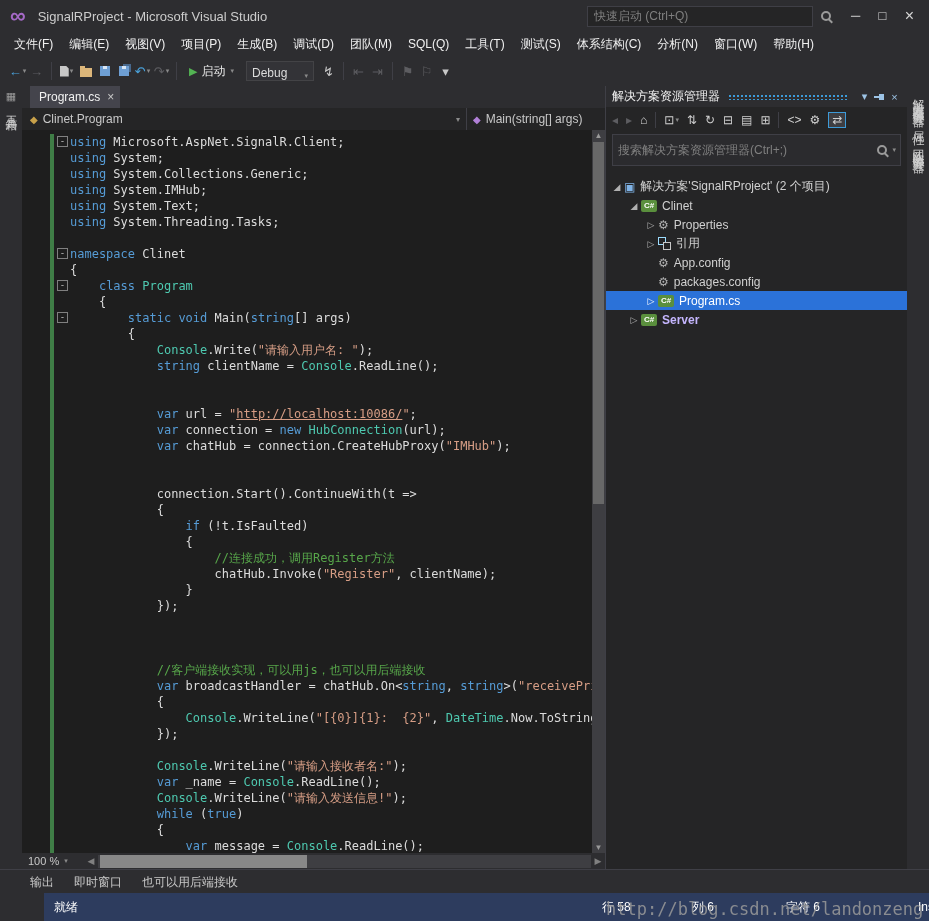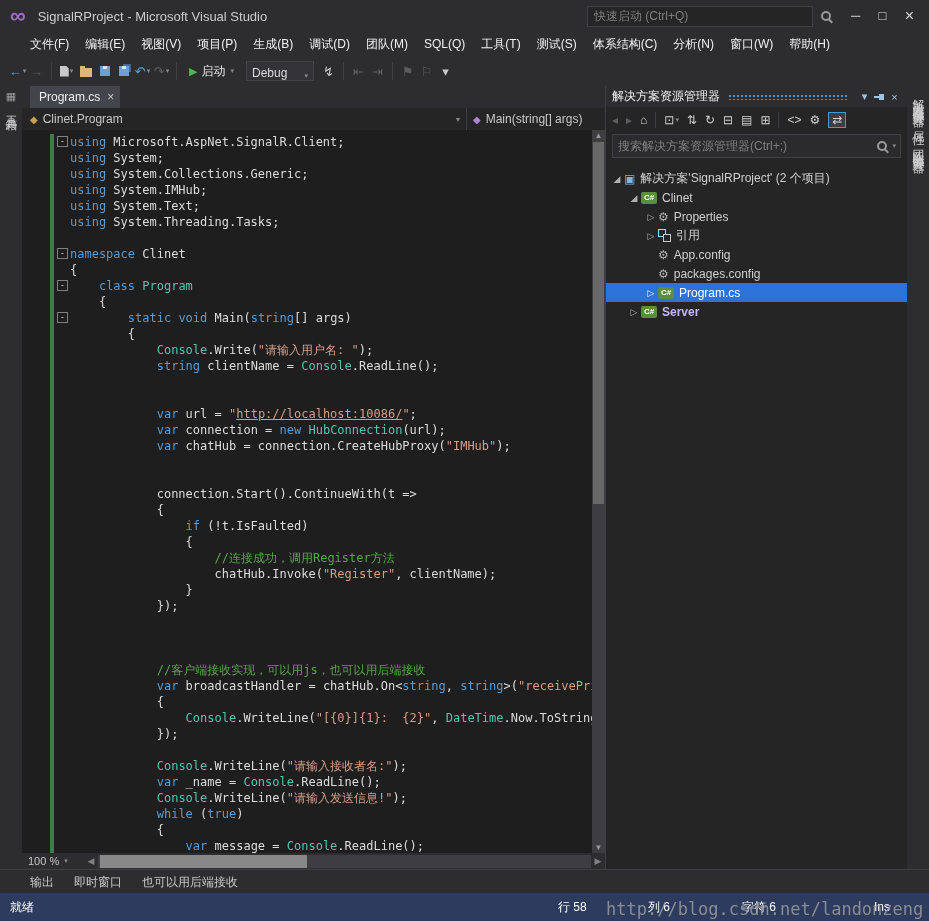--- a/index.html
+++ b/index.html
@@ -13,21 +13,21 @@
   .tb-spacer{flex:1;}
   .quicklaunch{width:226px;height:21px;background:#252526;border:1px solid #3f3f46;color:#7f7f7f;
                font-size:12px;padding:0 6px;font-family:"Liberation Sans",sans-serif;outline:none;}
   .quicklaunch::placeholder{color:#7f7f7f;}
   .mag{width:11px;height:11px;position:relative;display:inline-block;margin:0 10px 0 8px;}
   .mag::before{content:"";position:absolute;left:0;top:0;width:6px;height:6px;border:2px solid #9a9a9a;border-radius:50%;}
   .mag::after{content:"";position:absolute;right:-1px;bottom:0;width:5px;height:2px;background:#9a9a9a;transform:rotate(45deg);}
   .winbtn{width:27px;text-align:center;font-size:13px;color:#d7d7d7;cursor:pointer;line-height:32px;}
   .winbtn.close{font-size:16px;}
   
-  .menubar{height:24px;display:flex;align-items:center;padding-left:22px;}
+  .menubar{height:24px;display:flex;align-items:center;padding-left:6px;}
   .menu-item{padding:0 8px;font-size:12px;color:#f0f0f0;line-height:24px;cursor:pointer;}
   
   .toolbar{height:30px;display:flex;align-items:center;padding-left:8px;}
   .tb-icon{display:inline-flex;align-items:center;justify-content:center;min-width:19px;height:22px;
            color:#c8c8c8;font-size:13px;cursor:pointer;}
   .tb-icon.acc{color:#4aa3dd;}
   .tb-icon.dis{color:#5d5d61;}
   .caret{font-size:7px;color:#8a8a8a;margin-left:1px;}
   .tb-div{width:1px;height:18px;background:#3f3f46;margin:0 5px;}
   .i-page{width:9px;height:11px;background:#c8c8c8;clip-path:polygon(0 0,6px 0,9px 3px,9px 11px,0 11px);display:inline-block;}
@@ -87,21 +87,21 @@
         background-size:4px 4px;background-position:0 1px;}
   .se-hbtn{color:#9cc3e5;font-size:11px;width:17px;text-align:center;cursor:pointer;}
   .pin{display:inline-block;width:13px;height:12px;position:relative;cursor:pointer;}
   .pin::before{content:"";position:absolute;left:6px;top:3px;width:5px;height:6px;background:#9cc3e5;}
   .pin::after{content:"";position:absolute;left:1px;top:5px;width:5px;height:2px;background:#9cc3e5;}
   .se-tb{display:flex;align-items:center;height:25px;padding:0 6px;gap:8px;}
   .se-ico{color:#d0d0d0;font-size:12px;display:inline-flex;align-items:center;cursor:pointer;line-height:14px;}
   .se-ico.dis{color:#5d5d61;}
   .se-ico.active{border:1px solid #3d9bd9;background:#3e3e42;padding:0 3px;}
   .se-div{width:1px;height:16px;background:#3f3f46;}
-  .se-search{margin:2px 6px 4px 6px;height:24px;background:#2b2b2e;border:1px solid #3f3f46;display:flex;align-items:center;}
+  .se-search{margin:2px 6px 4px 6px;height:32px;background:#2b2b2e;border:1px solid #3f3f46;display:flex;align-items:center;}
   .se-search input{flex:1;background:transparent;border:none;outline:none;color:#7f7f7f;font-size:12px;
                    padding-left:5px;font-family:"Liberation Sans",sans-serif;}
   .se-search input::placeholder{color:#7f7f7f;}
   .se-search .mag{margin:0 3px 0 3px;}
   .se-search .caret{margin-right:4px;}
   .se-tree{flex:1;padding-top:7px;overflow:hidden;}
   .tr{display:flex;align-items:center;height:19px;font-size:12px;color:#d0d0d0;cursor:pointer;white-space:nowrap;}
   .tr.sel{background:#2b72d9;color:#ffffff;}
   .tr.bold .t-lab{font-weight:bold;color:#c4b5fd;}
   .t-exp{width:14px;text-align:center;font-size:9px;color:#b0b0b0;flex:none;}
@@ -110,21 +110,21 @@
   .t-cs{min-width:16px;height:12px;background:#5a8f3d;color:#fff;font-size:8px;font-weight:bold;line-height:12px;
         text-align:center;border-radius:2px;}
   .t-sln{color:#7fb2e5;font-size:12px;}
   .t-g{color:#b0b0b0;font-size:12px;}
   .t-ref{position:relative;width:13px;height:13px;}
   .t-ref::before{content:"";position:absolute;left:0;top:0;width:6px;height:6px;border:1px solid #9cdcfe;}
   .t-ref::after{content:"";position:absolute;right:0;bottom:0;width:6px;height:6px;border:1px solid #c8c8c8;background:#252526;}
   
   .bottom-tabs{height:24px;display:flex;align-items:center;padding-left:20px;background:#2d2d30;border-top:1px solid #3f3f46;}
   .btab{padding:0 10px;color:#c8c8c8;font-size:12px;line-height:24px;cursor:pointer;}
-  .statusbar{position:relative;height:28px;background:#2d3c5e;color:#ffffff;font-size:12px;}
+  .statusbar{position:relative;height:28px;background:#2d3c5e;color:#ffffff;font-size:12px;margin-left:44px;}
   .sb{position:absolute;top:0;line-height:28px;}
   .sb-ready{left:10px;}
   .sb-line{left:558px;}
   .sb-col{left:648px;}
   .sb-char{left:742px;}
   .sb-ins{left:874px;}
   .watermark{position:absolute;left:606px;bottom:2px;z-index:10;font-family:"DejaVu Sans Mono",monospace;
              font-size:17px;color:#9a9a9a;opacity:0.85;pointer-events:none;}
 </style>
 </head>

